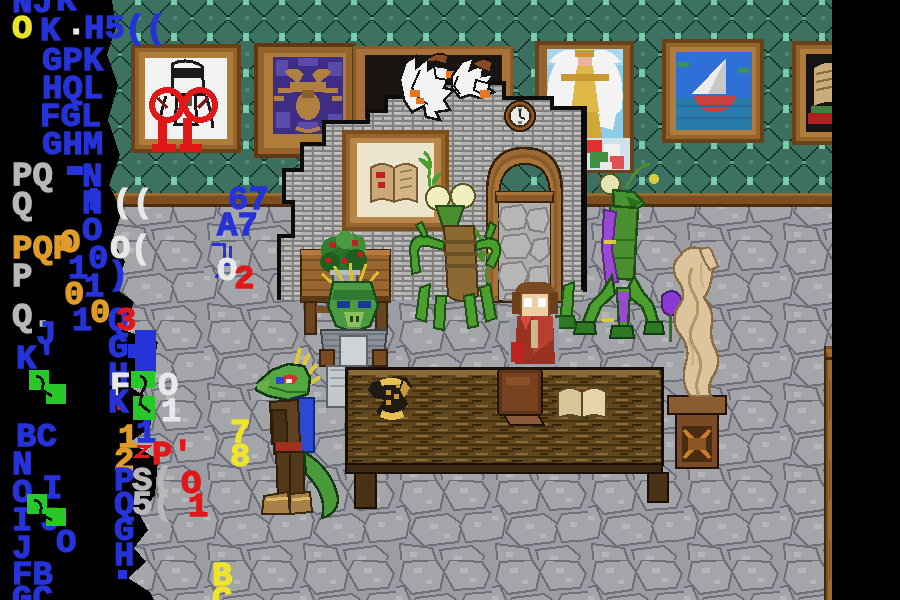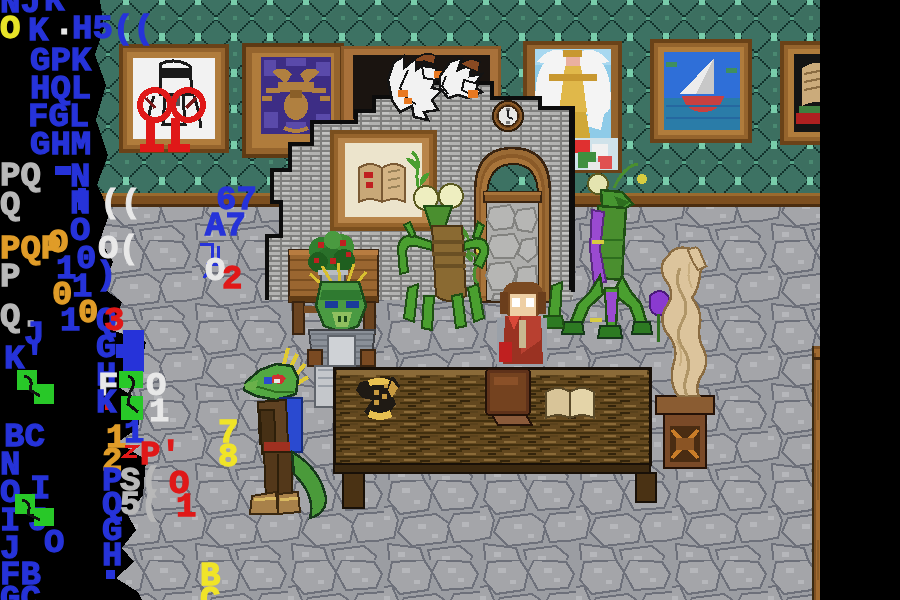--- a/index.html
+++ b/index.html
@@ -1,16 +1,16 @@
 <!DOCTYPE html>
 <html><head>
 <meta charset="utf-8">
 <style>
 html,body{margin:0;padding:0;background:#000;}
-#scene{width:820px;height:600px;position:relative;overflow:hidden;font-family:"Liberation Mono",monospace;}
+#scene{width:820px;height:600px;position:relative;overflow:hidden;font-family:"Liberation Mono",monospace;margin-left:12px;}
 svg{display:block;}
 </style>
 </head>
 <body>
 <div id="scene">
 <svg width="900" height="600" viewBox="0 0 900 600" shape-rendering="crispEdges">
 <defs>
 <pattern id="wall" width="36" height="36" patternUnits="userSpaceOnUse">
   <rect width="36" height="36" fill="#3d7263"></rect>
   <path d="M18 2 L34 18 L18 34 L2 18 Z" fill="#3c6f60"></path>

